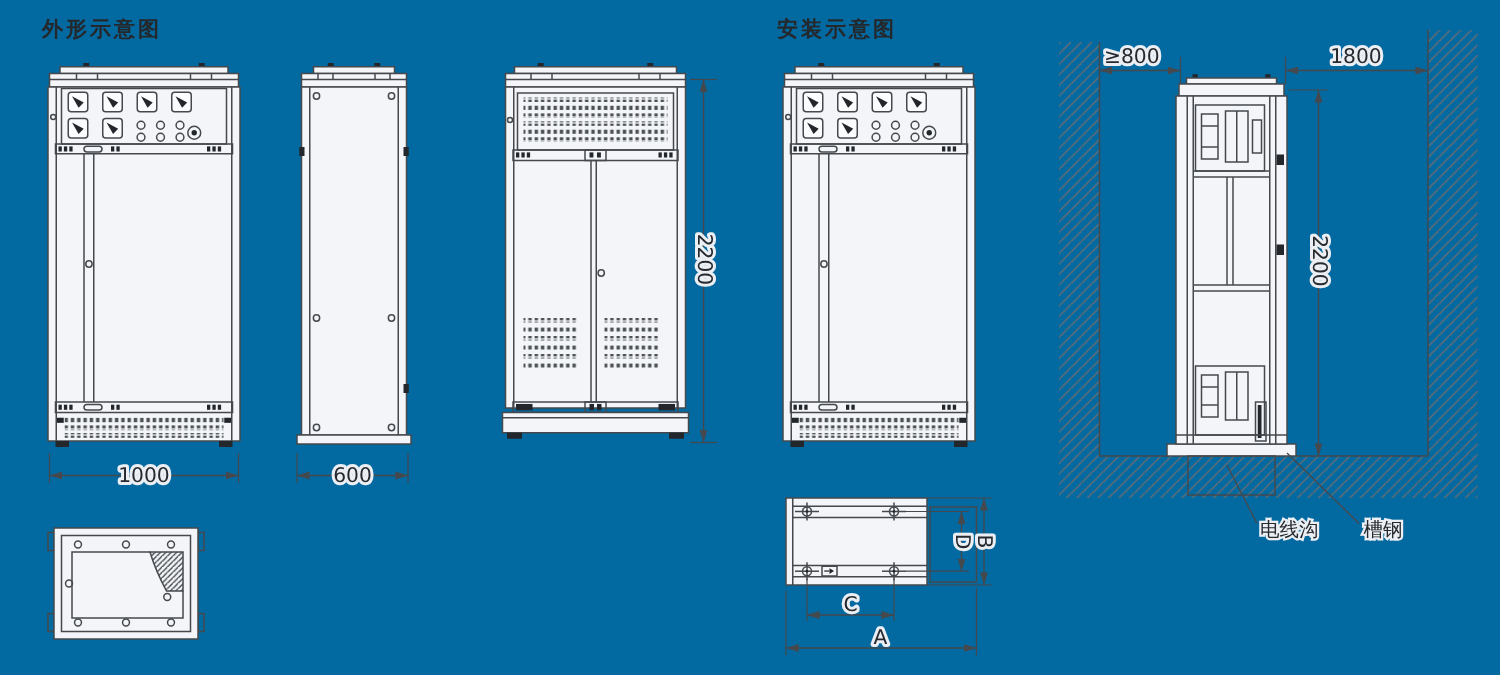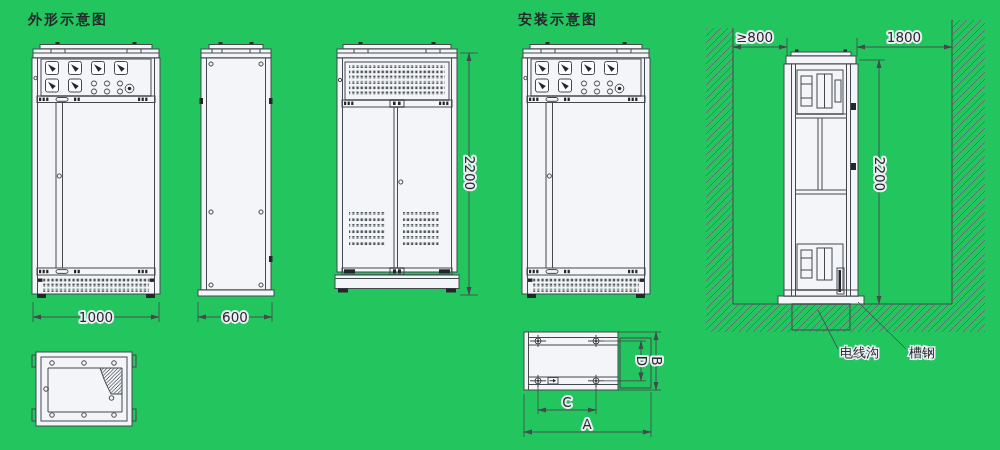--- a/index.html
+++ b/index.html
@@ -1,17 +1,17 @@
 <!DOCTYPE html>
 <html><head>
 <meta charset="utf-8">
 <style>
   html,body{margin:0;padding:0;}
   body{background:#ebeff3;font-family:"DejaVu Sans",sans-serif;}
-  .stage{position:relative;width:1000px;height:450px;background:#22c55e;overflow:hidden;}
+  .stage{position:relative;width:1000px;height:450px;background:#0369a1;overflow:hidden;}
   svg{display:block;}
   .ln{stroke:#45494e;stroke-width:1;fill:none;}
   .fill{fill:#f3f5f8;}
   .dk{fill:#23272b;stroke:none;}
   .vent{fill:url(#ventp);stroke:none;}
   .hatch{fill:url(#hatchp);stroke:none;}
   .hatch2{fill:url(#hatchp2);stroke:#45494e;stroke-width:1;}
   .ext{stroke:#45494e;stroke-width:0.8;fill:none;}
   .dim-line{stroke:#45494e;stroke-width:0.9;fill:none;marker-start:url(#arrow);marker-end:url(#arrow);}
   .ldr{stroke:#45494e;stroke-width:0.9;fill:none;}

